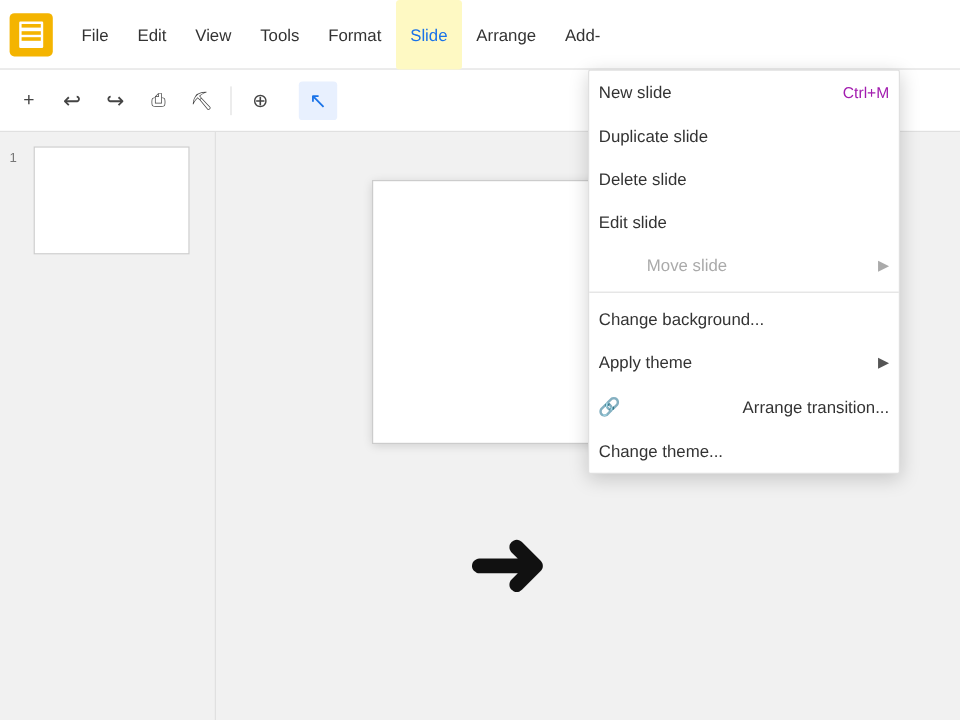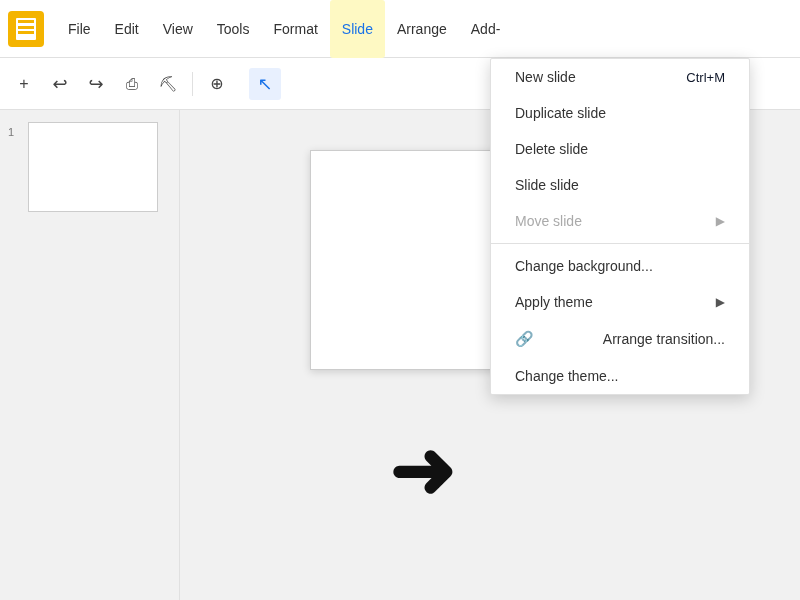--- a/index.html
+++ b/index.html
@@ -186,41 +186,42 @@
       border: 1px solid #e0e0e0;
       box-shadow: 0 4px 16px rgba(0,0,0,0.18);
       z-index: 100;
       border-radius: 2px;
     }
 
     .dropdown-item {
       display: flex;
       align-items: center;
       justify-content: space-between;
-      padding: 10px 24px;
+      padding: 10px 8px;
       font-size: 14px;
       color: #333;
       cursor: pointer;
       position: relative;
     }
     .dropdown-item.highlighted {
       background: #e8413e;
       color: #fff;
     }
     .dropdown-item.disabled {
       color: #aaa;
       cursor: default;
+      margin-left: 40px;
     }
     .dropdown-separator {
       height: 1px;
       background: #e0e0e0;
       margin: 4px 0;
     }
     .shortcut-label {
-      color: #0f172a;
+      color: #a21caf;
       font-size: 13px;
     }
     .chevron-right {
       color: #555;
       font-size: 12px;
     }
     .dropdown-item.disabled .chevron-right {
       color: #aaa;
     }
     .icon-paperclip {
@@ -299,21 +300,21 @@
 
   <div class="dropdown-item">
     <span>Duplicate slide</span>
   </div>
 
   <div class="dropdown-item">
     <span>Delete slide</span>
   </div>
 
   <div class="dropdown-item">
-    <span>Slide slide</span>
+    <span>Edit slide</span>
   </div>
 
   <div class="dropdown-item disabled">
     <span>Move slide</span>
     <span class="chevron-right">▶</span>
   </div>
 
   <div class="dropdown-separator"></div>
 
   <div class="dropdown-item">

